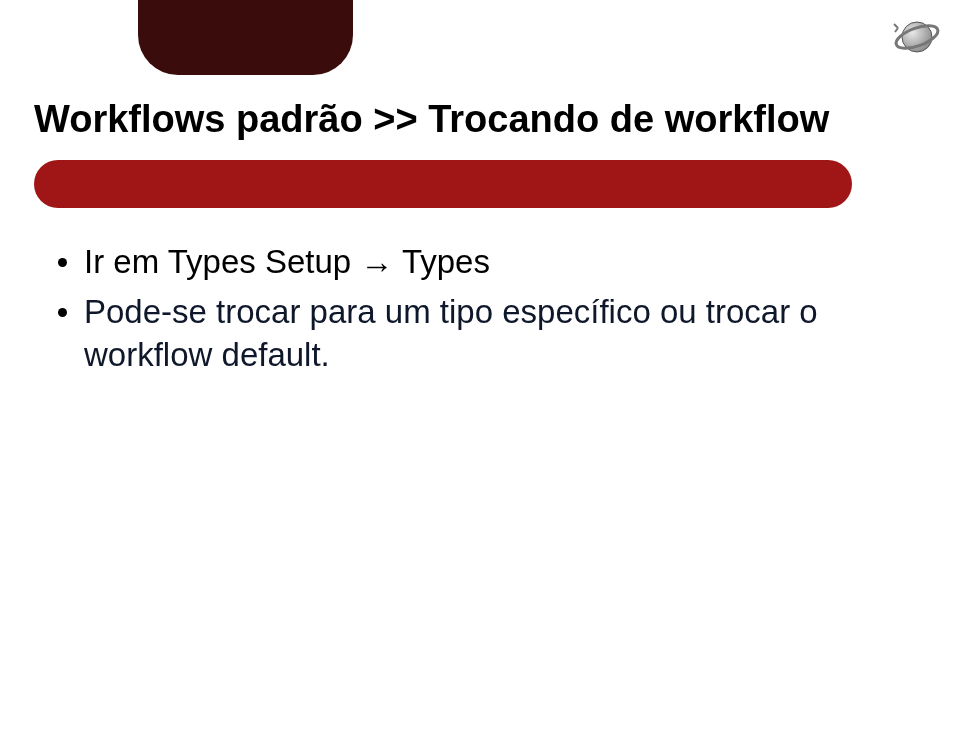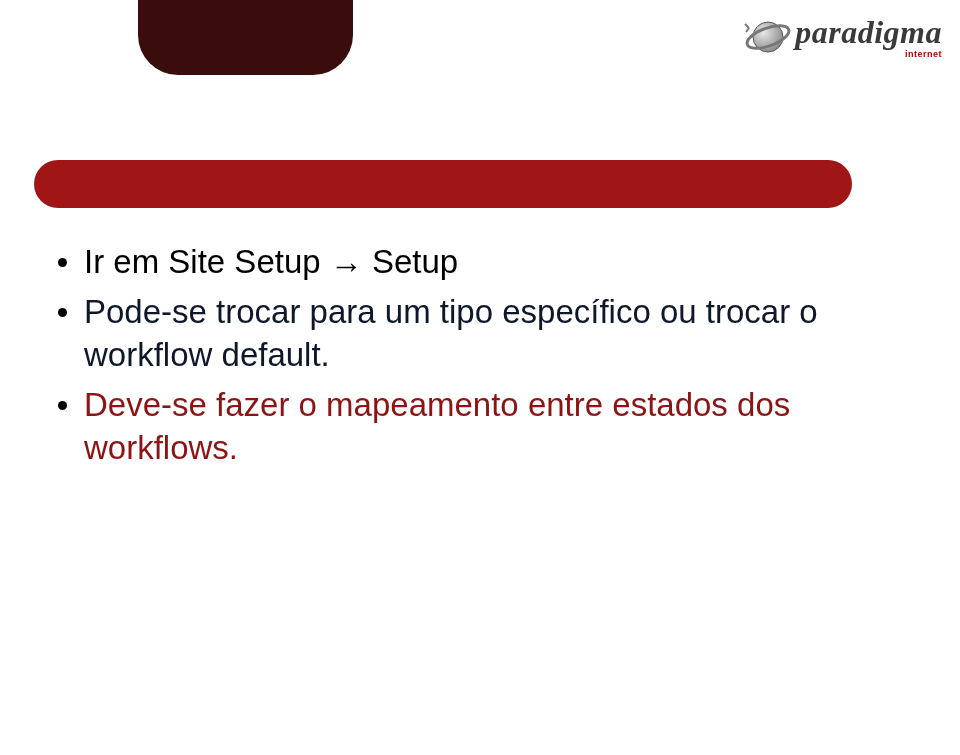--- a/index.html
+++ b/index.html
@@ -119,28 +119,24 @@
           <radialGradient id="g1" cx="35%" cy="35%" r="70%">
             <stop offset="0%" stop-color="#e8e8e8"></stop>
             <stop offset="100%" stop-color="#8a8a8a"></stop>
           </radialGradient>
         </defs>
         <circle cx="25" cy="25" r="15" fill="url(#g1)" stroke="#555" stroke-width="1"></circle>
         <ellipse cx="25" cy="25" rx="22" ry="9" fill="none" stroke="#777" stroke-width="3" transform="rotate(-20 25 25)"></ellipse>
         <path d="M 6 16 L 2 12 M 6 16 L 3 20" stroke="#777" stroke-width="2" fill="none"></path>
       </svg>
     </div>
-    <div class="logo-text">
-      <span class="logo-word">paradigma</span>
-      <span class="logo-sub">internet</span>
-    </div>
   </div>
 
+  <h1 class="title">Workflows padrão &gt;&gt; Trocando de workflow</h1>
 
   <div class="red-bar"></div>
 
   <ul class="bullets">
-    <li class="bullet-0">Ir em Site Setup → Setup</li>
+    <li class="bullet-0">Ir em Types Setup → Types</li>
     <li class="bullet-1">Pode-se trocar para um tipo específico ou trocar o workflow default.</li>
-    <li class="bullet-2">Deve-se fazer o mapeamento entre estados dos workflows.</li>
   </ul>
 
 </div>
 
 </body></html>

